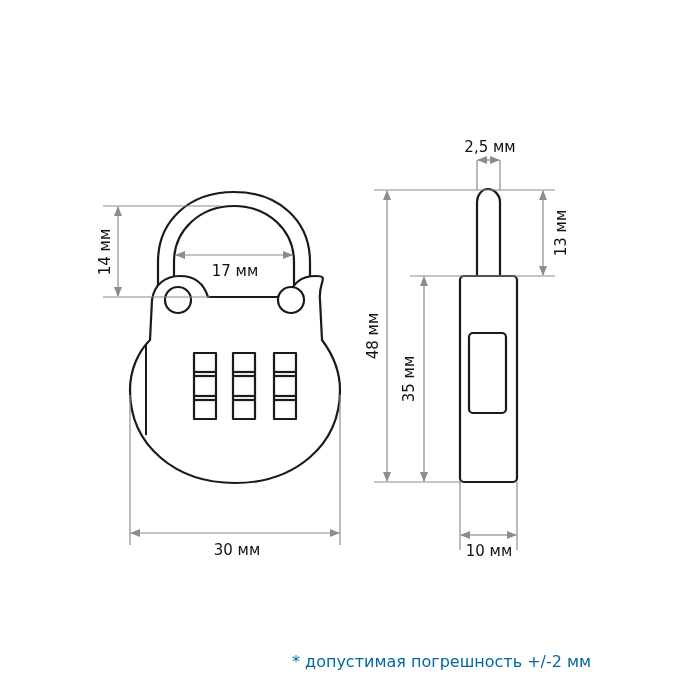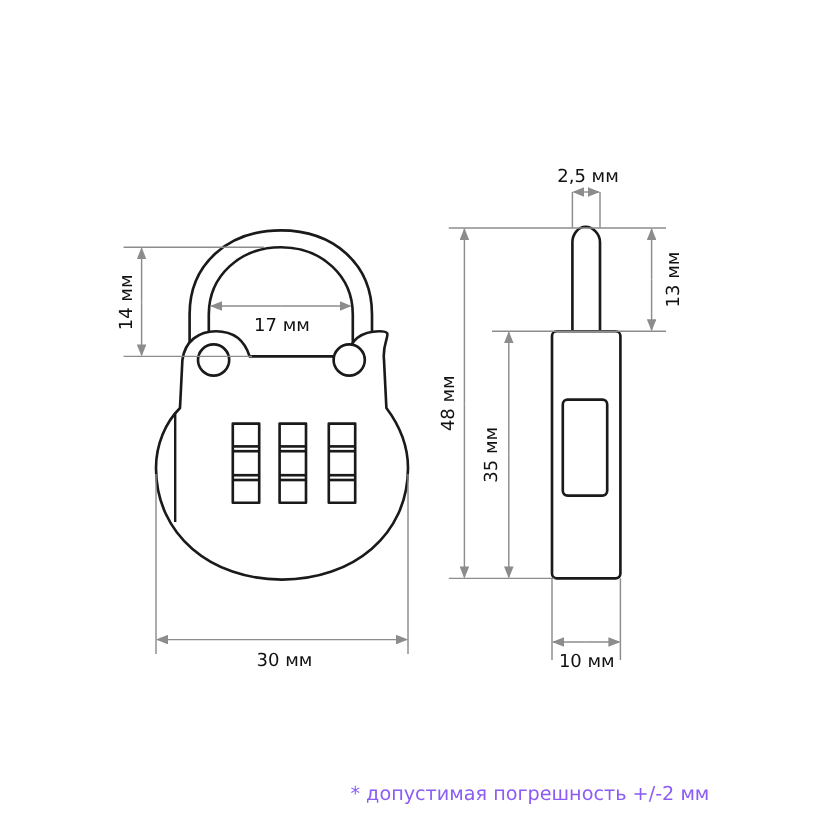--- a/index.html
+++ b/index.html
@@ -2,21 +2,21 @@
 <html><head>
   <meta charset="utf-8">
   <style>
     html, body { margin: 0; padding: 0; background: #ffffff; }
     body { width: 700px; height: 700px; position: relative; overflow: hidden; font-family: "Liberation Sans", "DejaVu Sans", sans-serif; }
     #canvas { position: absolute; left: 0; top: 0; }
     .outline { fill: #ffffff; stroke: #1a1a1a; stroke-width: 2.2; stroke-linejoin: round; }
     .outline-nofill { fill: none; stroke: #1a1a1a; stroke-width: 2.2; }
     .dimline { stroke: #8c8c8c; stroke-width: 1.2; fill: none; }
     .dimtext { font-family: "DejaVu Sans", "Liberation Sans", sans-serif; font-size: 15px; fill: #111111; }
-    .note { position: absolute; left: 292px; top: 652px; font-family: "DejaVu Sans", "Liberation Sans", sans-serif; font-size: 16px; color: #8b5cf6; white-space: nowrap; }
+    .note { position: absolute; left: 292px; top: 652px; font-family: "DejaVu Sans", "Liberation Sans", sans-serif; font-size: 16px; color: #0369a1; white-space: nowrap; }
   </style>
 </head>
 <body>
 
 <svg id="canvas" width="700" height="700" viewBox="0 0 700 700" xmlns="http://www.w3.org/2000/svg">
   <defs>
     <marker id="arr" markerWidth="10" markerHeight="8" refX="9" refY="4" orient="auto" markerUnits="userSpaceOnUse">
       <path d="M0,0 L10,4 L0,8 Z" fill="#8c8c8c"></path>
     </marker>
   </defs>

